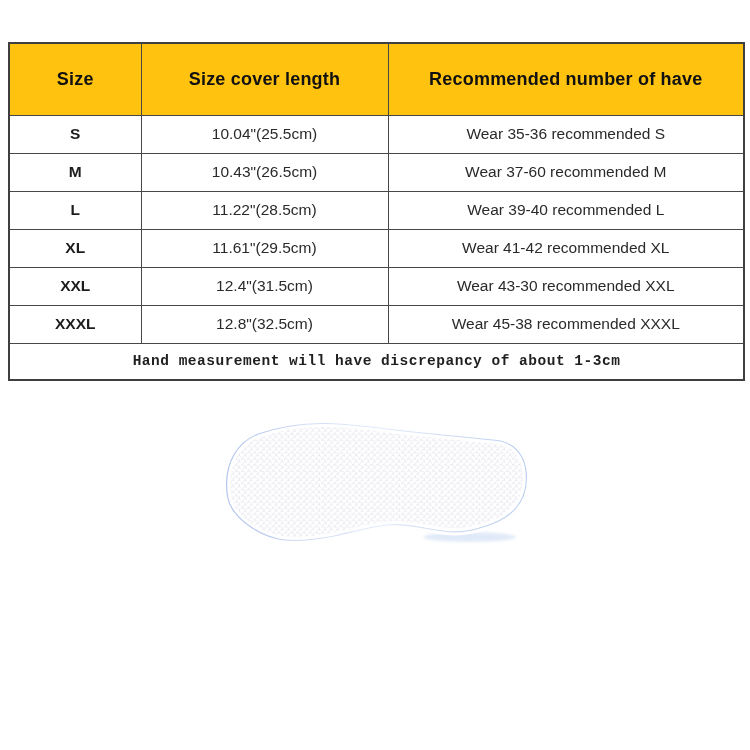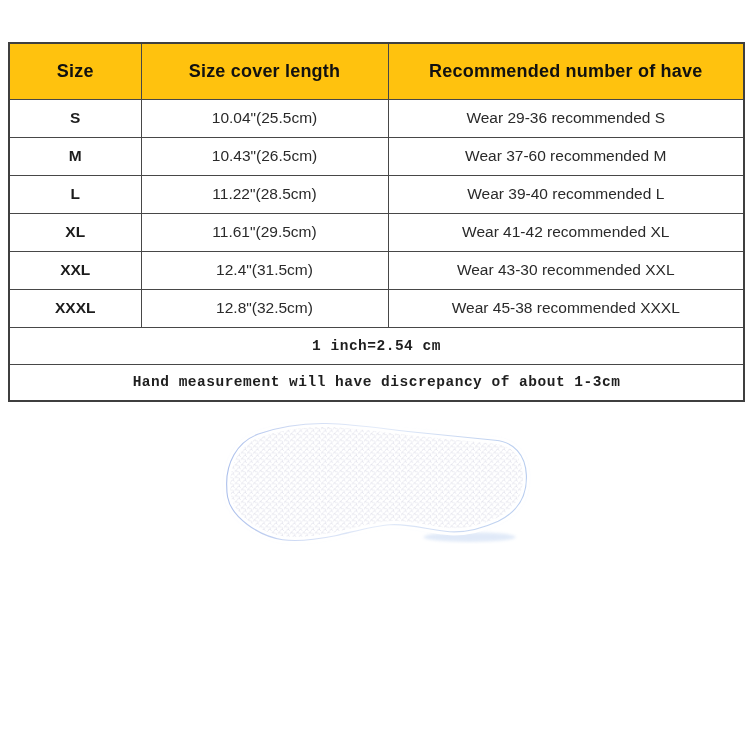--- a/index.html
+++ b/index.html
@@ -28,21 +28,21 @@
   }
   table.size-chart th,
   table.size-chart td {
     border: 1.5px solid #474747;
     text-align: center;
     vertical-align: middle;
     padding: 0;
     overflow: hidden;
     white-space: nowrap;
   }
-  table.size-chart thead tr { height: 56px; }
+  table.size-chart thead tr { height: 72px; }
   table.size-chart tbody tr.data-row { height: 38px; }
   table.size-chart tbody tr.note-row { height: 37px; }
   table.size-chart th {
     background: #ffc20e;
     color: #111111;
     font-size: 18px;
     font-weight: bold;
     letter-spacing: 0.2px;
   }
   td.size-cell {
@@ -85,21 +85,21 @@
       <tr>
         <th>Size</th>
         <th>Size cover length</th>
         <th>Recommended number of have</th>
       </tr>
     </thead>
     <tbody>
       <tr class="data-row">
         <td class="size-cell">S</td>
         <td class="value-cell">10.04"(25.5cm)</td>
-        <td class="value-cell">Wear 29-36 recommended S</td>
+        <td class="value-cell">Wear 35-36 recommended S</td>
       </tr>
       <tr class="data-row">
         <td class="size-cell">M</td>
         <td class="value-cell">10.43"(26.5cm)</td>
         <td class="value-cell">Wear 37-60 recommended M</td>
       </tr>
       <tr class="data-row">
         <td class="size-cell">L</td>
         <td class="value-cell">11.22"(28.5cm)</td>
         <td class="value-cell">Wear 39-40 recommended L</td>
@@ -111,23 +111,20 @@
       </tr>
       <tr class="data-row">
         <td class="size-cell">XXL</td>
         <td class="value-cell">12.4"(31.5cm)</td>
         <td class="value-cell">Wear 43-30 recommended XXL</td>
       </tr>
       <tr class="data-row">
         <td class="size-cell">XXXL</td>
         <td class="value-cell">12.8"(32.5cm)</td>
         <td class="value-cell">Wear 45-38 recommended XXXL</td>
-      </tr>
-      <tr class="note-row">
-        <td class="note-cell" colspan="3">1 inch=2.54 cm</td>
       </tr>
       <tr class="note-row">
         <td class="note-cell" colspan="3">Hand measurement will have discrepancy of about 1-3cm</td>
       </tr>
     </tbody>
   </table>
 
   <div class="sole-wrap">
     <svg width="750" height="330" viewBox="0 420 750 750" style="height:330px" xmlns="http://www.w3.org/2000/svg">
       <defs>

